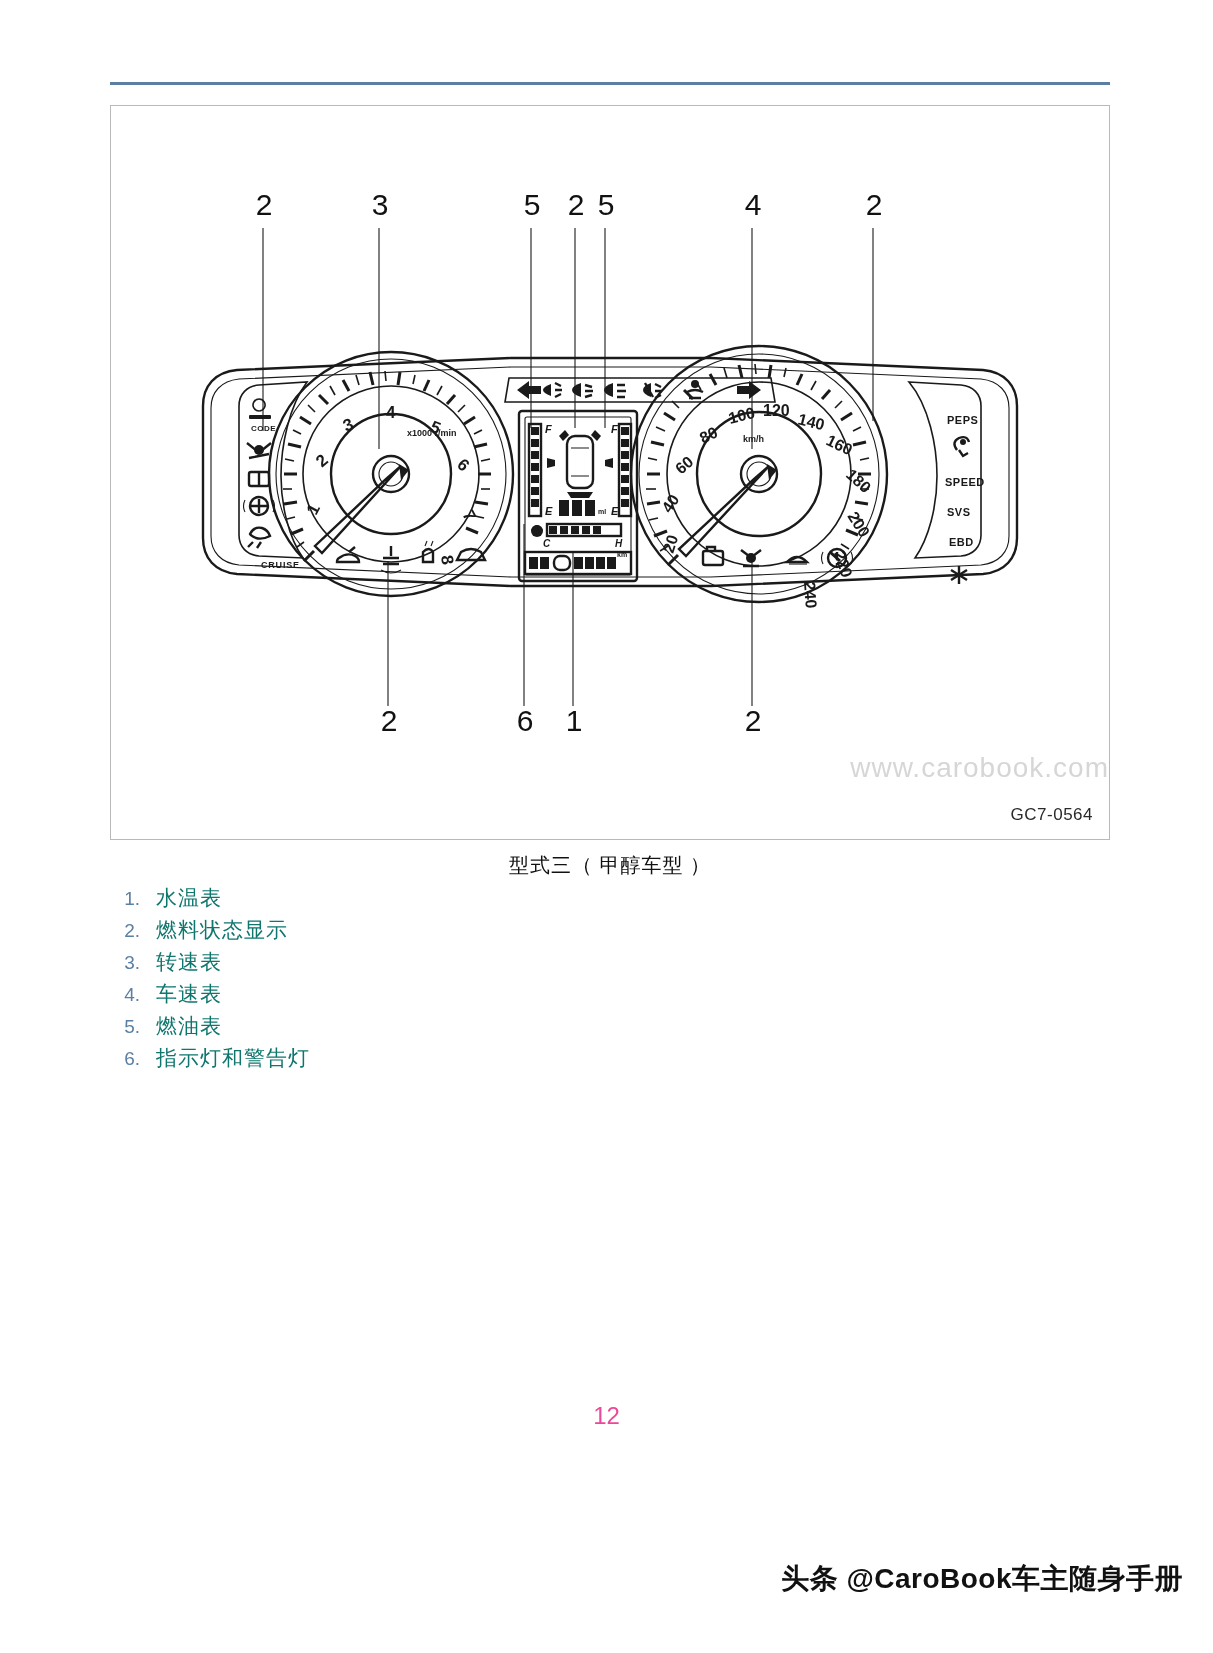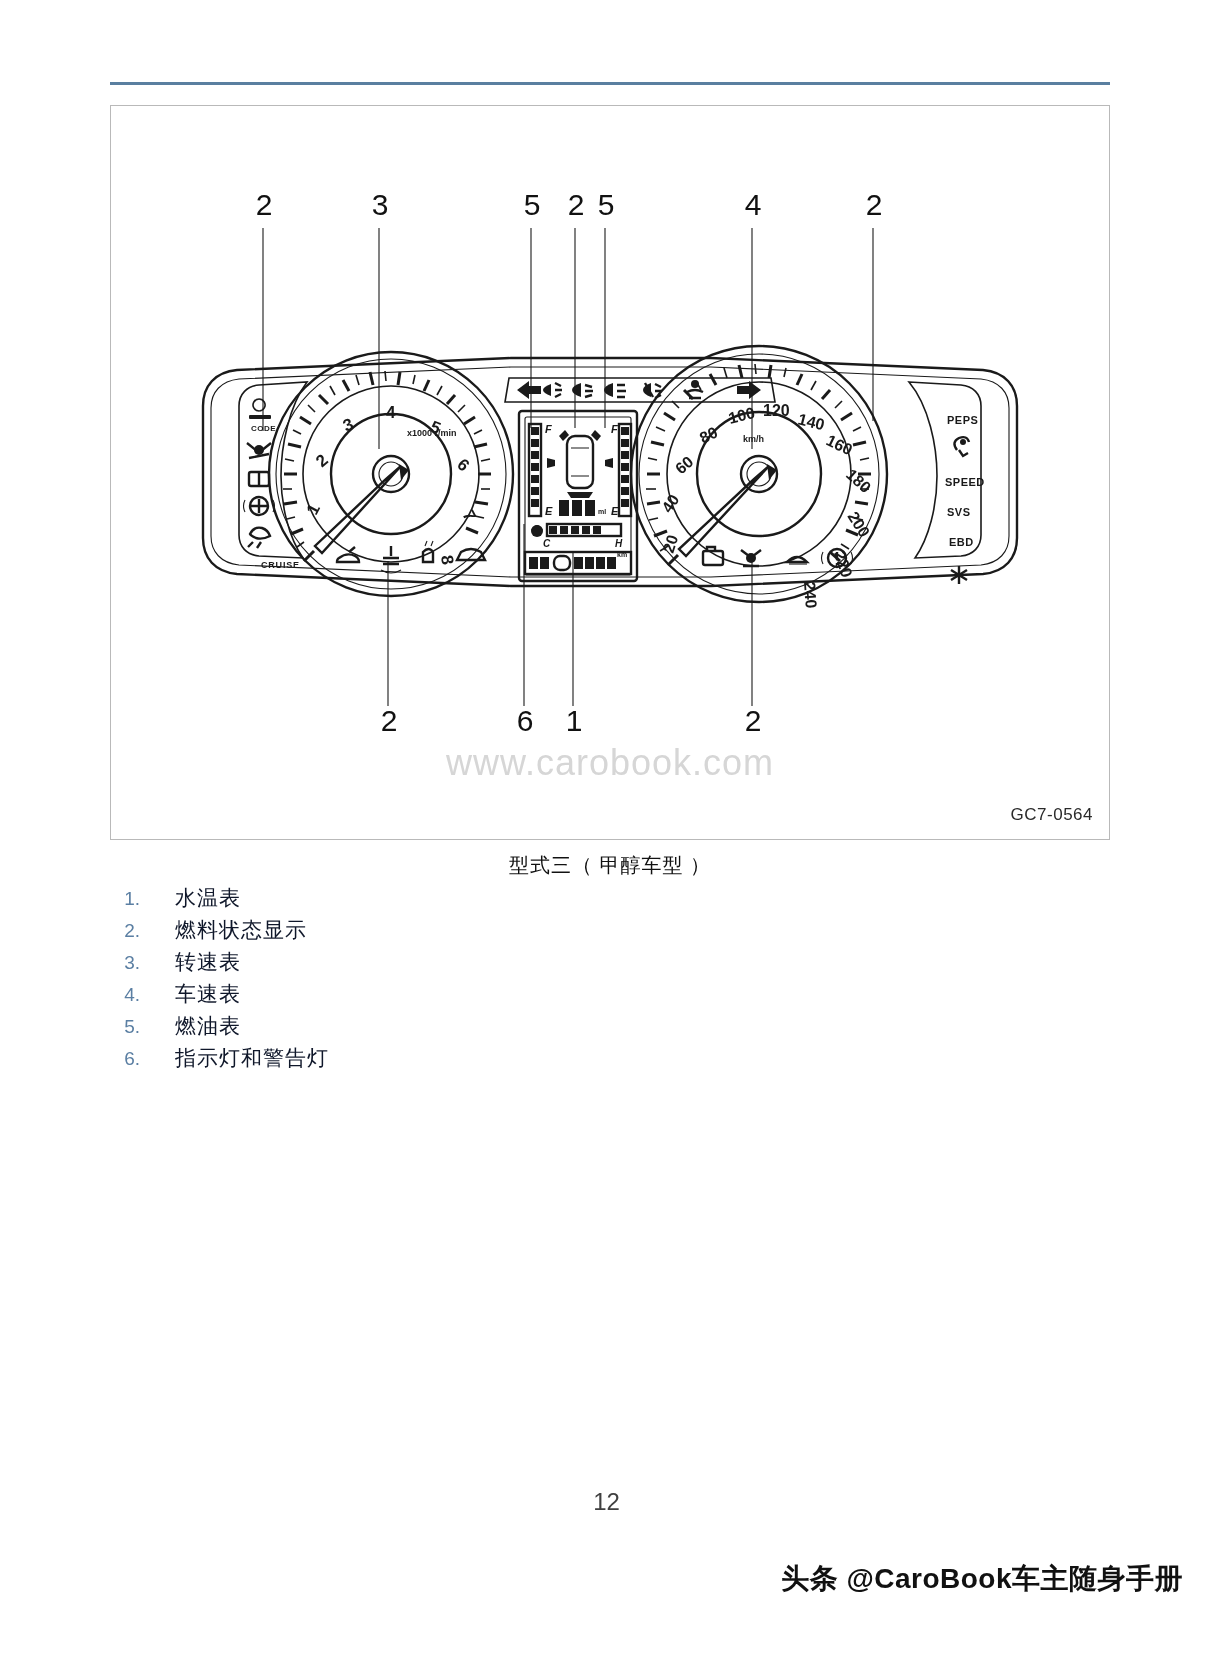--- a/index.html
+++ b/index.html
@@ -58,22 +58,22 @@
     bottom: 14px;
     font-size: 17px;
     color: #2a2a2a;
     letter-spacing: 0.5px;
   }
   #watermark {
     position: absolute;
     left: 0;
     right: 0;
     bottom: 55px;
-    text-align: center;
-    font-size: 36px;
+    text-align: right;
+    font-size: 28px;
     color: #d6d6d6;
     letter-spacing: 1px;
   }
 
   
   .callout {
     position: absolute;
     font-size: 30px;
     color: #111;
     text-align: center;
@@ -115,34 +115,33 @@
   .legend-num {
     width: 44px;
     text-align: right;
     font-size: 19px;
     color: #5b7fa3;
     padding-right: 16px;
     box-sizing: border-box;
   }
   .legend-label {
     font-size: 21px;
-    color: #0f172a;
+    color: #0f766e;
     letter-spacing: 1px;
-    margin-left: 19px;
   }
 
   
   #page-number {
     position: absolute;
     left: 0;
     right: 0;
-    top: 1488px;
+    top: 1402px;
     text-align: center;
     font-size: 24px;
-    color: #404040;
+    color: #ec4899;
   }
   #footer-brand {
     position: absolute;
     right: 30px;
     top: 1560px;
     font-size: 28px;
     font-weight: bold;
     color: #111;
     letter-spacing: 0.5px;
     text-align: center;

